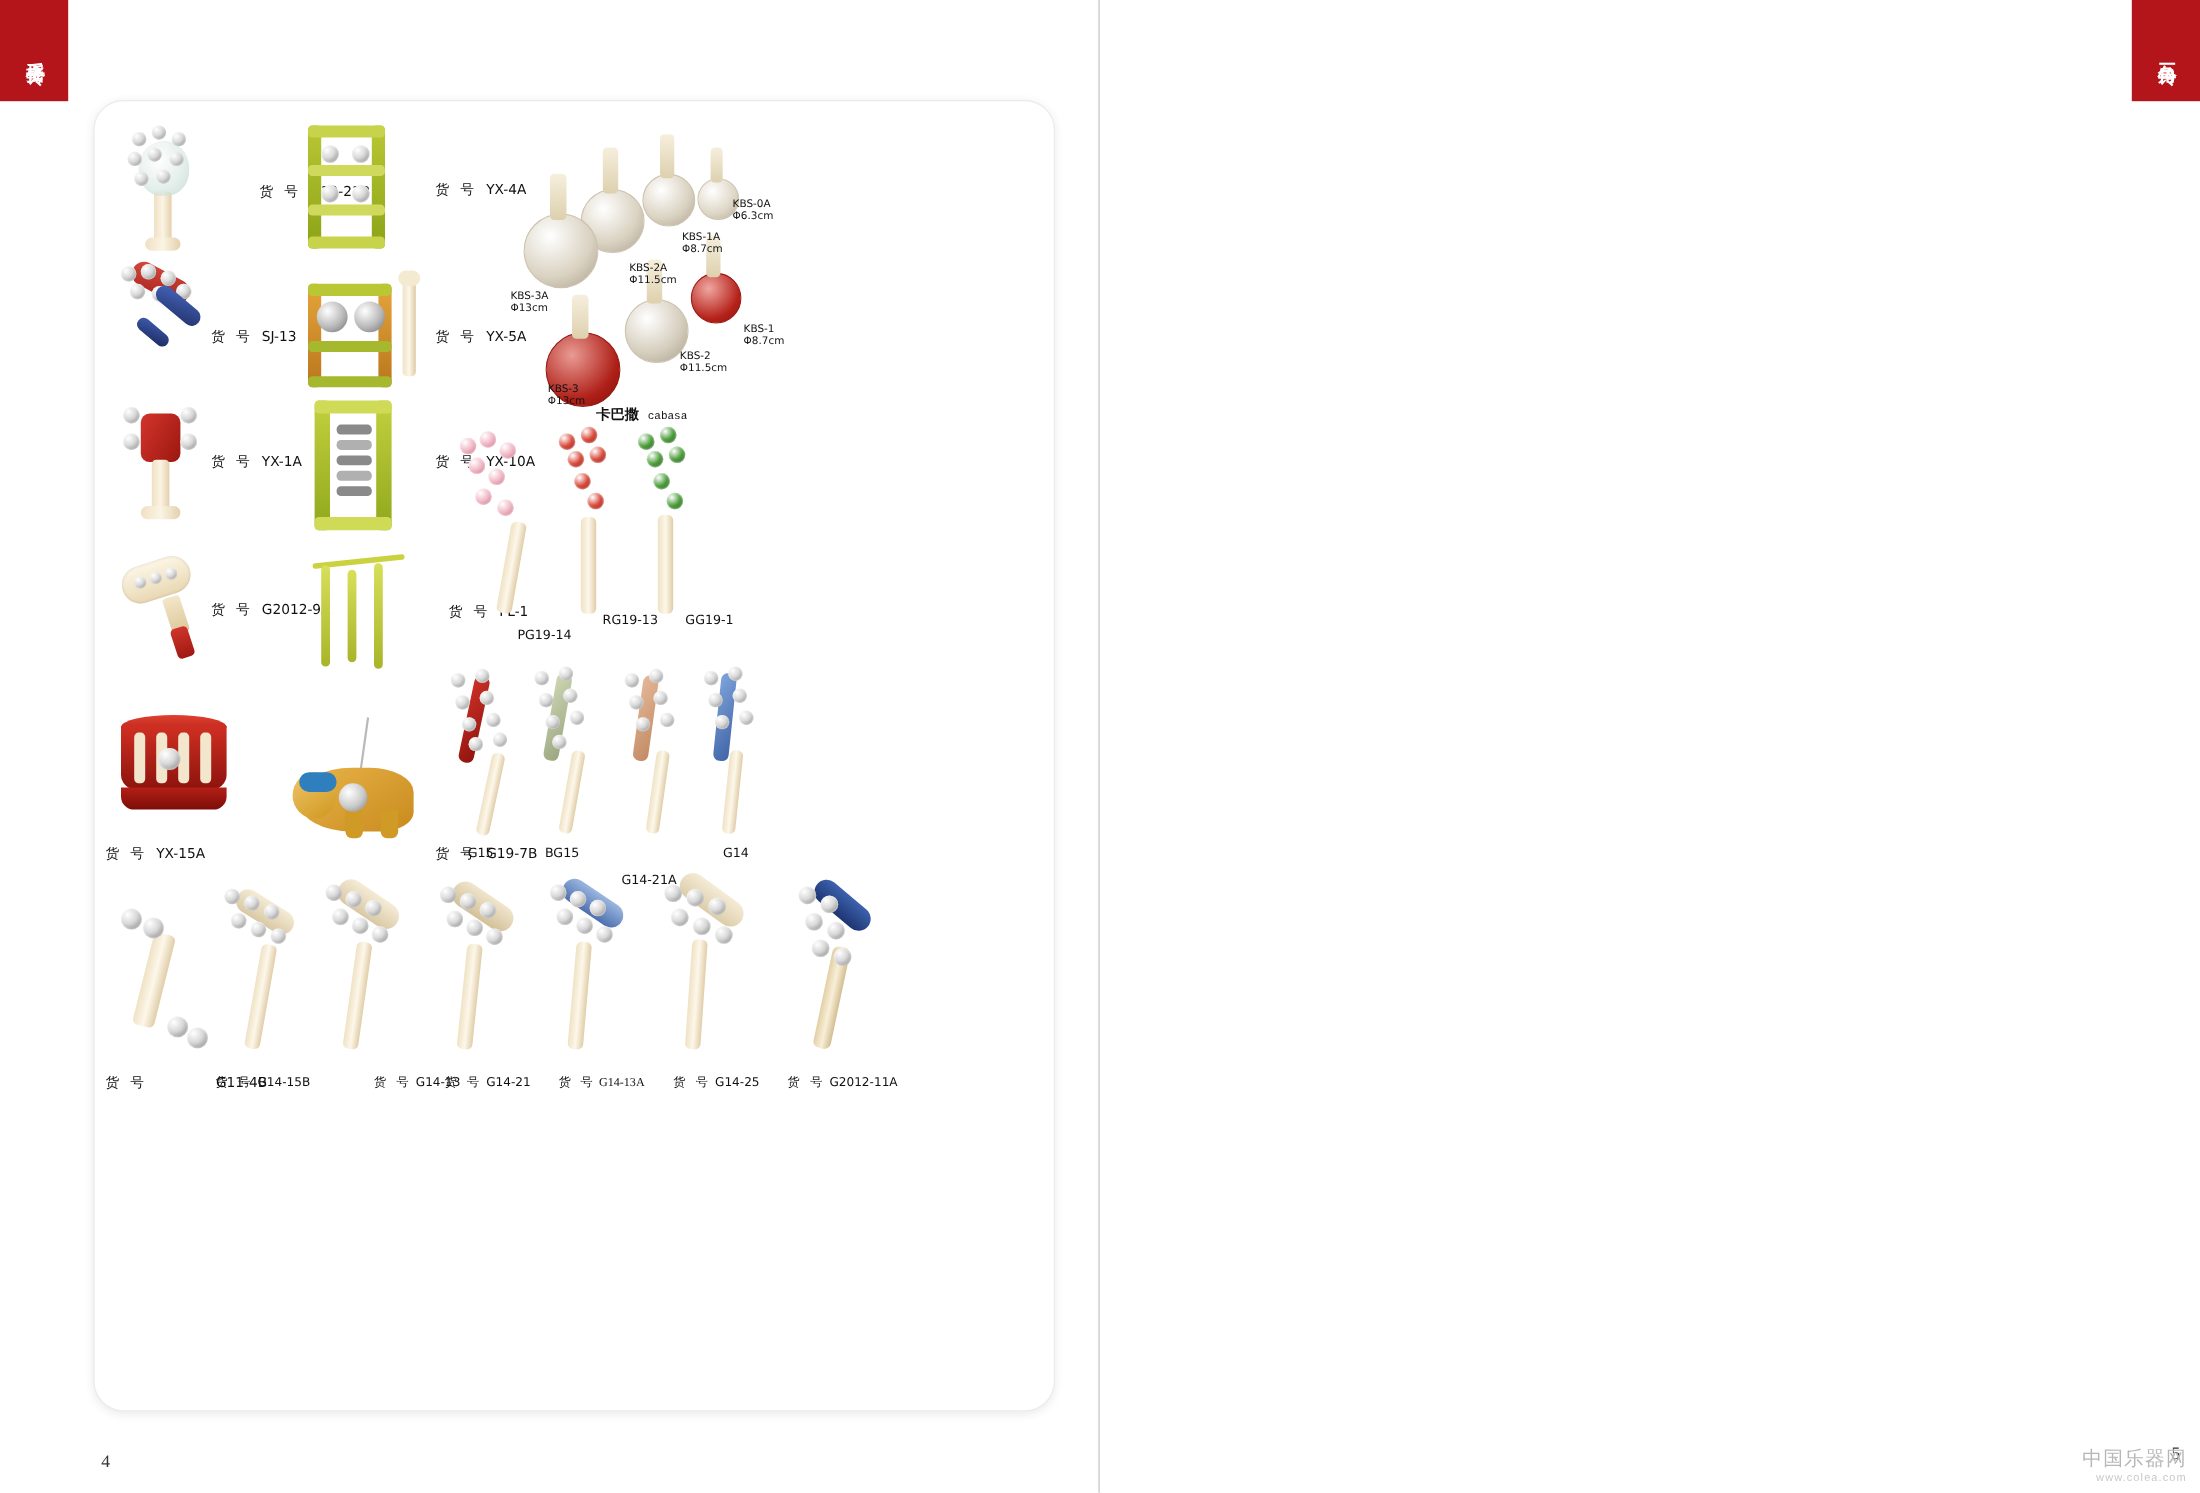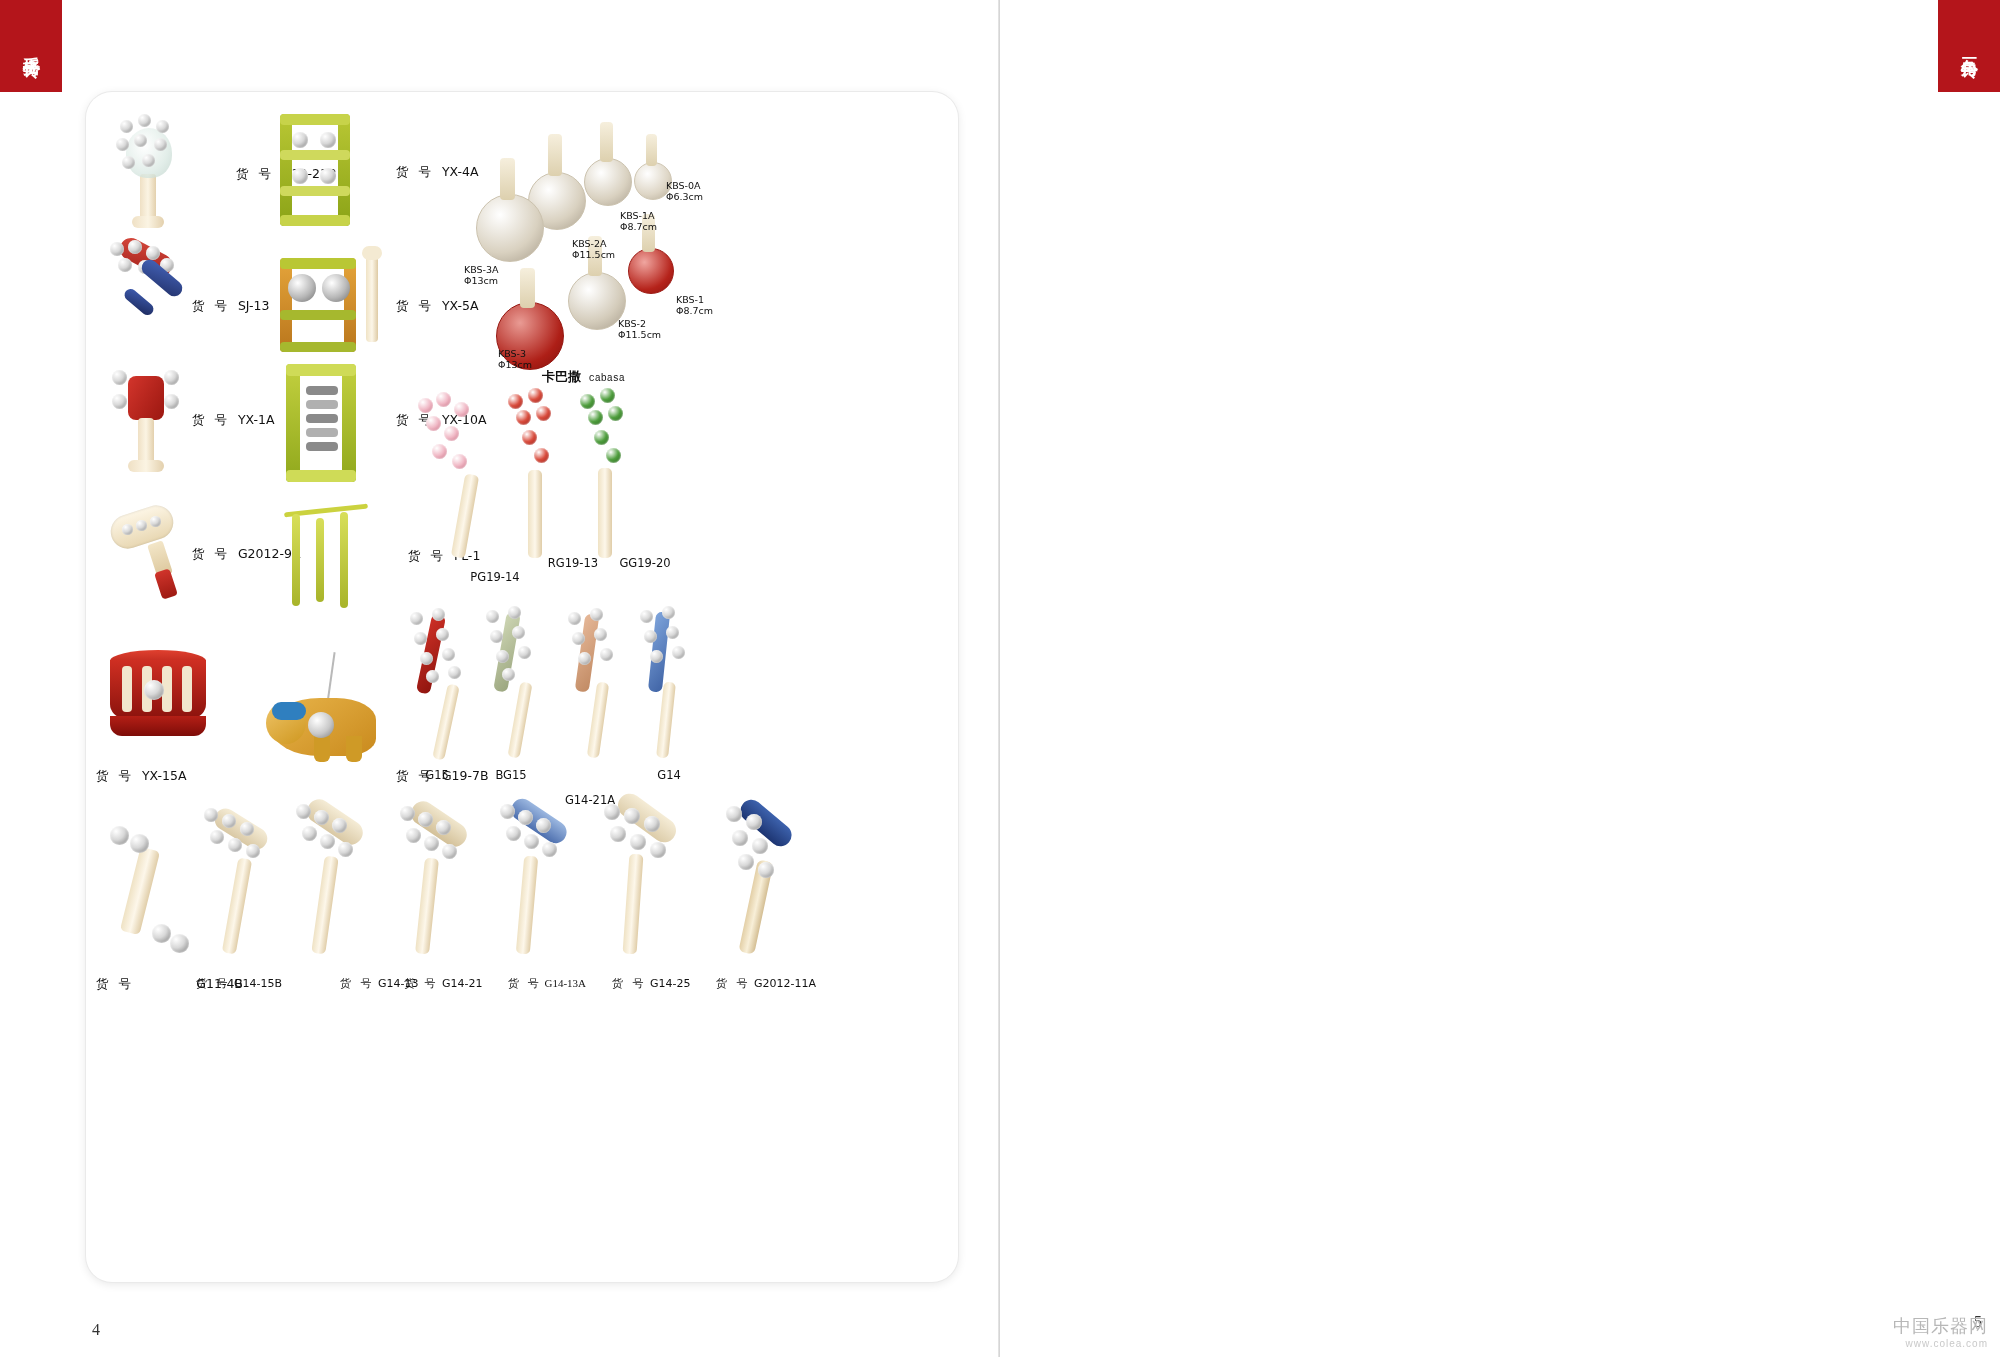--- a/index.html
+++ b/index.html
@@ -325,21 +325,21 @@
         <div style="position:absolute;left:186px;top:80px;width:14px;height:90px;background:linear-gradient(to right,#efe2c4,#fdf7ea,#e0cda8);border-radius:5px;"></div>
         <div class="bell" style="left:168px;top:6px;width:15px;height:15px;background:radial-gradient(circle at 32% 28%,#fff,#4f9e3e 50%,#1f5c15);"></div>
         <div class="bell" style="left:188px;top:0px;width:15px;height:15px;background:radial-gradient(circle at 32% 28%,#fff,#4f9e3e 50%,#1f5c15);"></div>
         <div class="bell" style="left:176px;top:22px;width:15px;height:15px;background:radial-gradient(circle at 32% 28%,#fff,#4f9e3e 50%,#1f5c15);"></div>
         <div class="bell" style="left:196px;top:18px;width:15px;height:15px;background:radial-gradient(circle at 32% 28%,#fff,#4f9e3e 50%,#1f5c15);"></div>
         <div class="bell" style="left:182px;top:42px;width:15px;height:15px;background:radial-gradient(circle at 32% 28%,#fff,#4f9e3e 50%,#1f5c15);"></div>
         <div class="bell" style="left:194px;top:60px;width:15px;height:15px;background:radial-gradient(circle at 32% 28%,#fff,#4f9e3e 50%,#1f5c15);"></div>
       </div>
       <div class="cap" style="left:374px;top:478px;width:70px;">PG19-14</div>
       <div class="cap" style="left:452px;top:464px;width:70px;">RG19-13</div>
-      <div class="cap" style="left:524px;top:464px;width:70px;">GG19-20</div>
+      <div class="cap" style="left:524px;top:464px;width:70px;">GG19-1</div>
 
       <div class="art" style="left:316px;top:514px;width:290px;height:190px;">
 
         <div style="position:absolute;left:22px;top:8px;width:14px;height:80px;background:linear-gradient(120deg,#cf3127,#8e140e);border-radius:6px;transform:rotate(12deg);"></div>
         <div style="position:absolute;left:38px;top:78px;width:12px;height:76px;background:linear-gradient(to right,#efe2c4,#fdf7ea,#e0cda8);border-radius:5px;transform:rotate(12deg);"></div>
         <div class="bell" style="left:8px;top:6px;width:13px;height:13px;"></div>
         <div class="bell" style="left:30px;top:2px;width:13px;height:13px;"></div>
         <div class="bell" style="left:12px;top:26px;width:13px;height:13px;"></div>
         <div class="bell" style="left:34px;top:22px;width:13px;height:13px;"></div>
         <div class="bell" style="left:18px;top:46px;width:13px;height:13px;"></div>

